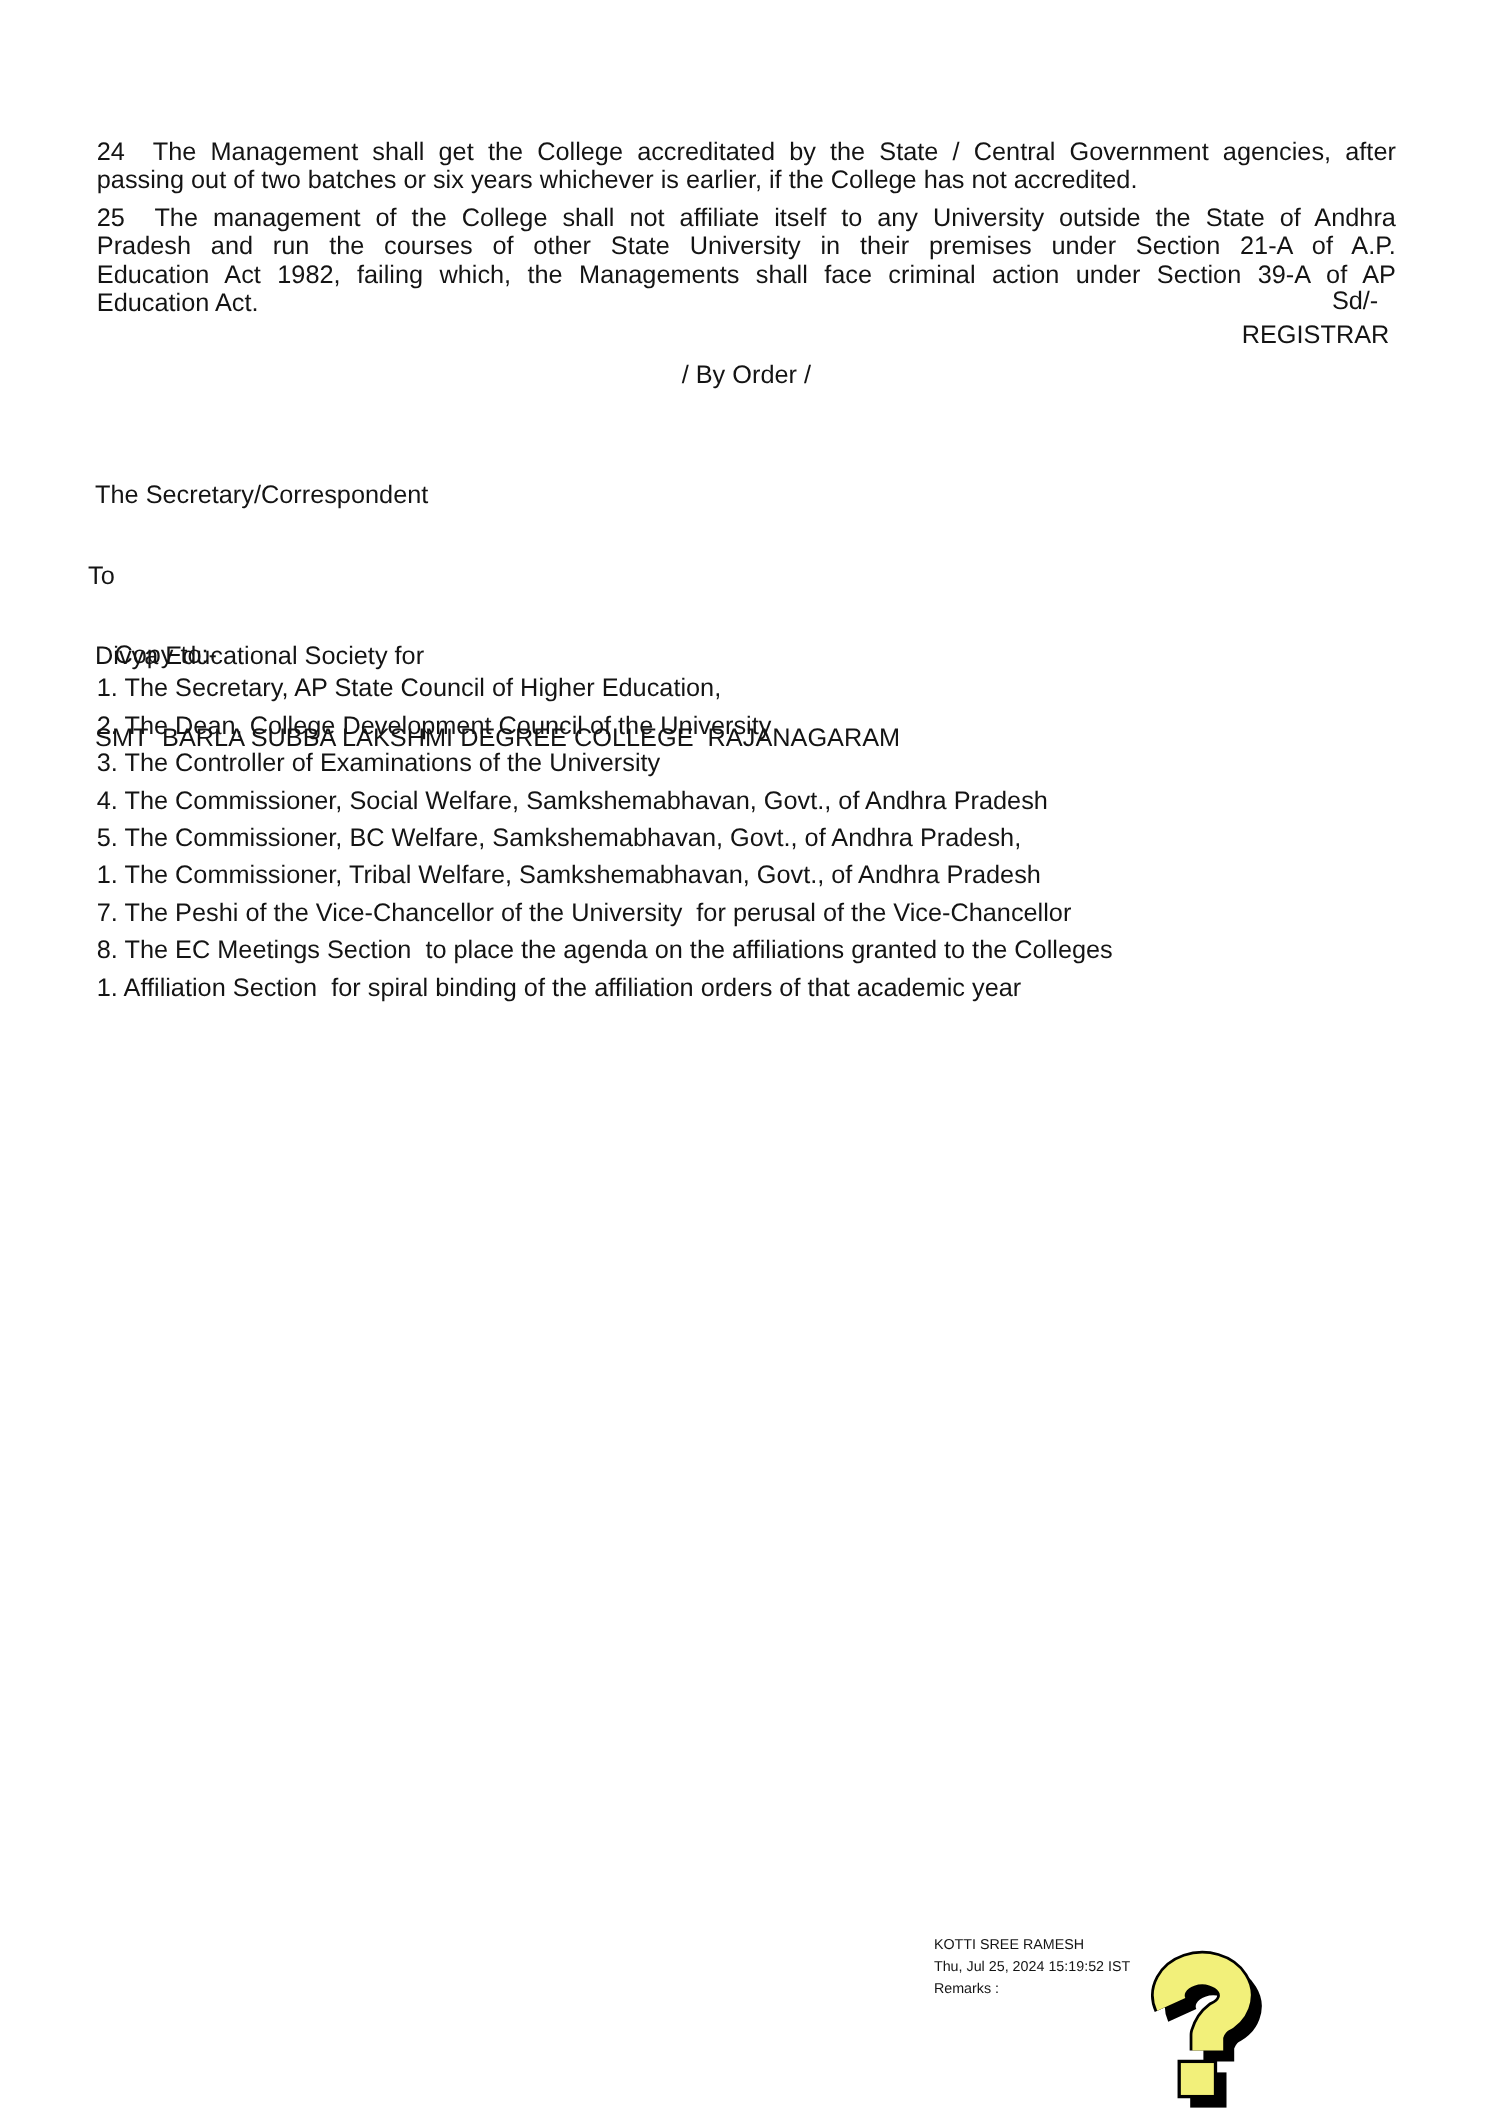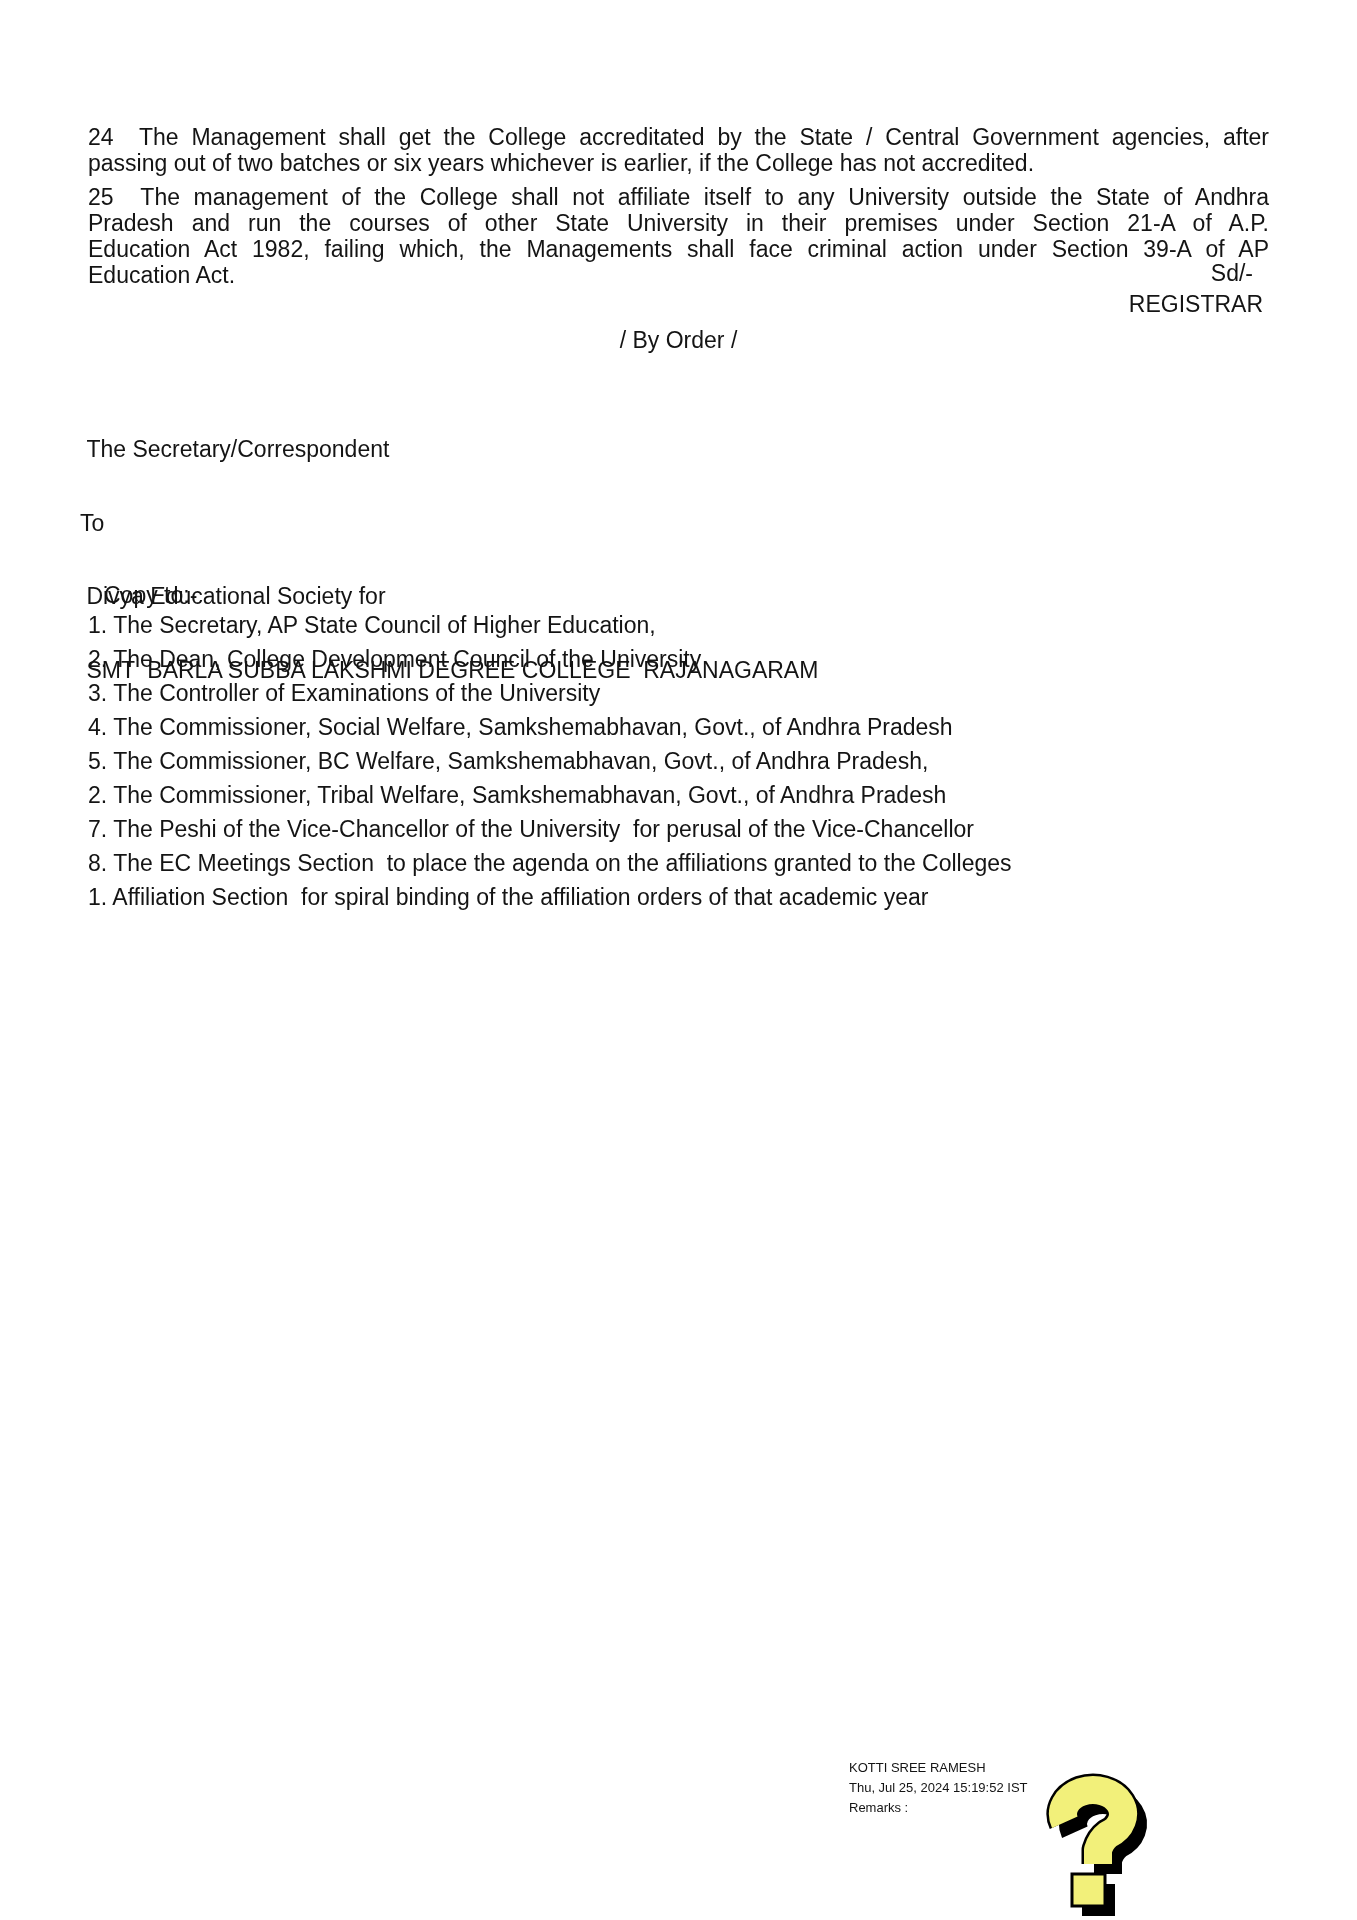--- a/index.html
+++ b/index.html
@@ -54,21 +54,21 @@
   <div> SMT  BARLA SUBBA LAKSHMI DEGREE COLLEGE  RAJANAGARAM</div>
 </div>
 
 <div class="abs copy">
   <div class="hd">Copy to:-</div>
   <div class="it">1. The Secretary, AP State Council of Higher Education,</div>
   <div class="it">2. The Dean, College Development Council of the University</div>
   <div class="it">3. The Controller of Examinations of the University</div>
   <div class="it">4. The Commissioner, Social Welfare, Samkshemabhavan, Govt., of Andhra Pradesh</div>
   <div class="it">5. The Commissioner, BC Welfare, Samkshemabhavan, Govt., of Andhra Pradesh,</div>
-  <div class="it">2. The Commissioner, Tribal Welfare, Samkshemabhavan, Govt., of Andhra Pradesh</div>
+  <div class="it">1. The Commissioner, Tribal Welfare, Samkshemabhavan, Govt., of Andhra Pradesh</div>
   <div class="it">7. The Peshi of the Vice-Chancellor of the University  for perusal of the Vice-Chancellor</div>
   <div class="it">8. The EC Meetings Section  to place the agenda on the affiliations granted to the Colleges</div>
   <div class="it">1. Affiliation Section  for spiral binding of the affiliation orders of that academic year</div>
 </div>
 
 <div class="abs footer">
   <div>KOTTI SREE RAMESH</div>
   <div>Thu, Jul 25, 2024 15:19:52 IST</div>
   <div>Remarks :</div>
 </div>

